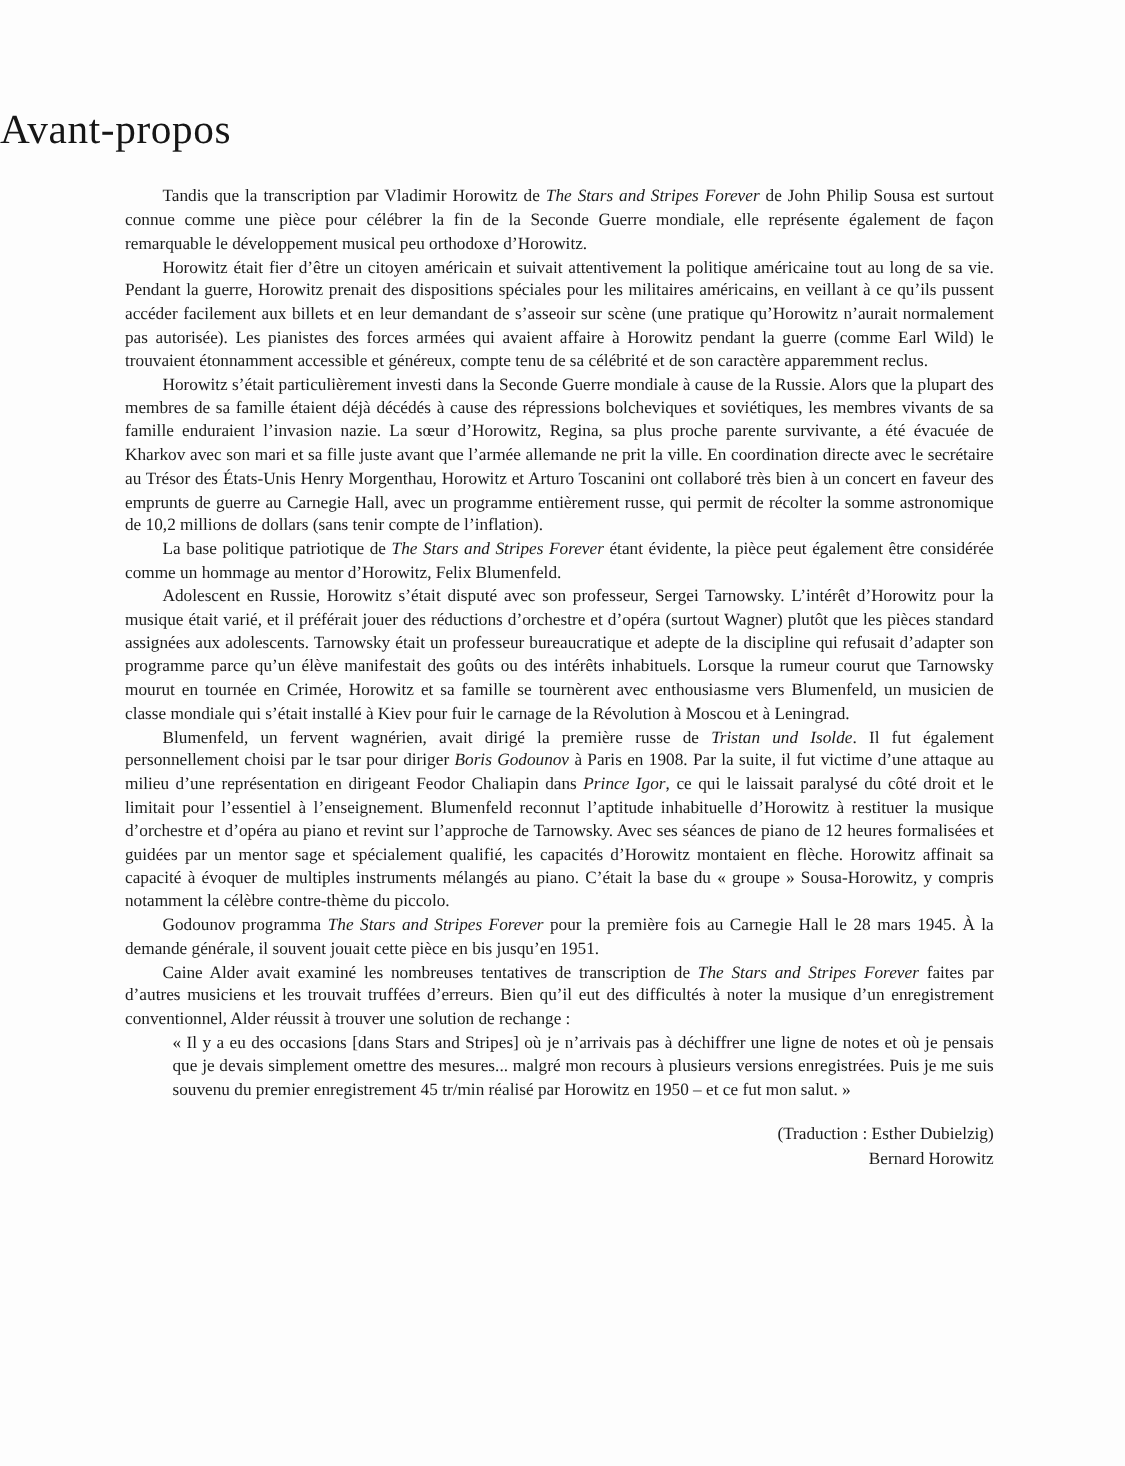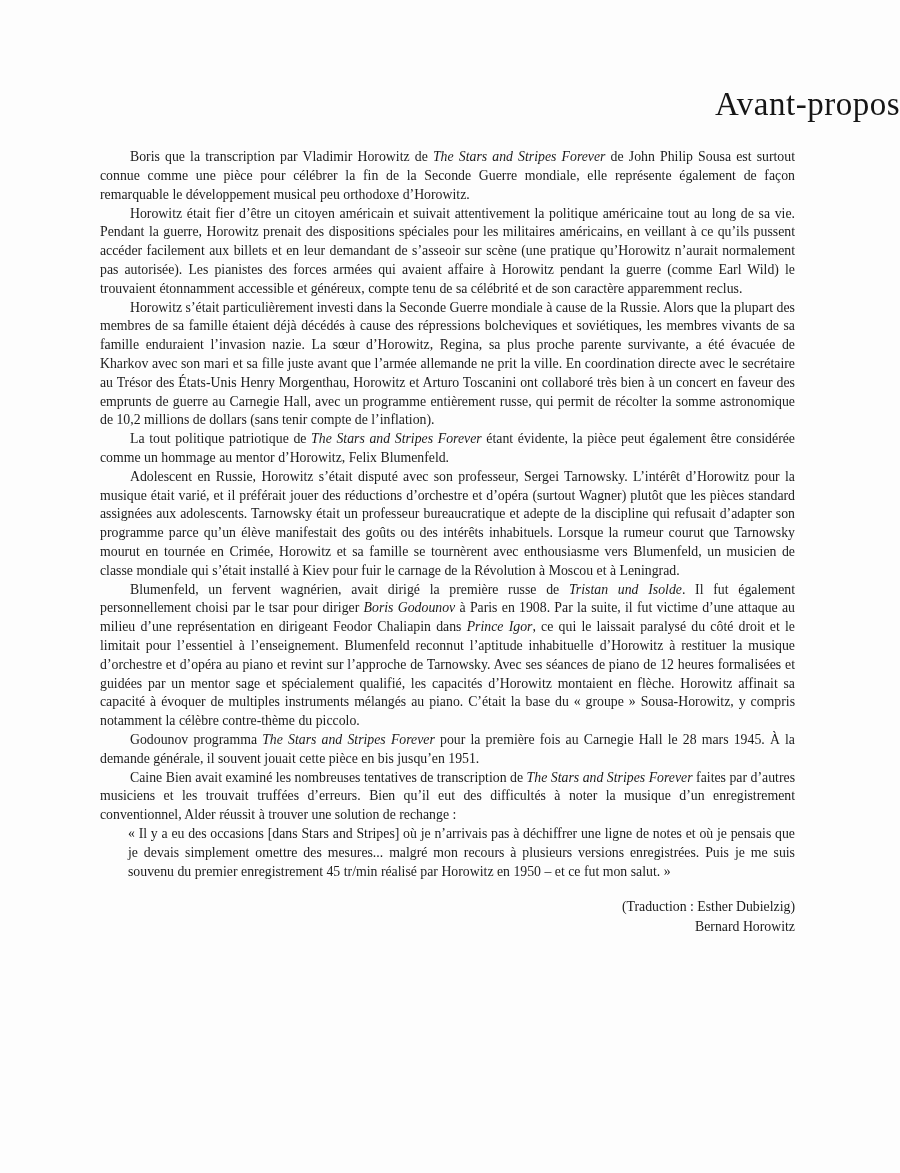--- a/index.html
+++ b/index.html
@@ -12,67 +12,67 @@
     width: 900px;
     height: 1173px;
     background: #fdfdfd;
     color: #1b1b1b;
     font-family: "Liberation Serif", "DejaVu Serif", serif;
     overflow: hidden;
     box-sizing: border-box;
   }
   .title {
     margin: 86px 0 26px 0;
-    text-align: right;
+    text-align: left;
     font-weight: normal;
     font-size: 33px;
     line-height: 1.1;
     letter-spacing: 0.5px;
     color: #161616;
   }
   .content {
     margin: 0 105px 0 100px; 
     font-size: 13.8px;
     line-height: 18.8px;
     text-align: justify;
   }
   .content p {
     margin: 0;
     padding: 0;
     text-indent: 30px;
   }
   .content p.quote {
-    margin-left: 28px;
+    margin-left: 38px;
     text-indent: 0;
   }
   .content em {
     font-style: italic;
   }
   .signature {
     margin: 16px 105px 0 100px;
     text-align: right;
     font-size: 13.8px;
     line-height: 19.5px;
   }
 </style>
 </head>
 <body>
 
 <div class="page">
   <h1 class="title">Avant-propos</h1>
 
   <div class="content">
-      <p><span>Boris que la transcription par Vladimir Horowitz de </span><em>The Stars and Stripes Forever</em><span> de John Philip Sousa est surtout connue comme une pièce pour célébrer la fin de la Seconde Guerre mondiale, elle représente également de façon remarquable le développement musical peu orthodoxe d’Horowitz.</span></p>
+      <p><span>Tandis que la transcription par Vladimir Horowitz de </span><em>The Stars and Stripes Forever</em><span> de John Philip Sousa est surtout connue comme une pièce pour célébrer la fin de la Seconde Guerre mondiale, elle représente également de façon remarquable le développement musical peu orthodoxe d’Horowitz.</span></p>
       <p><span>Horowitz était fier d’être un citoyen américain et suivait attentivement la politique américaine tout au long de sa vie. Pendant la guerre, Horowitz prenait des dispositions spéciales pour les militaires américains, en veillant à ce qu’ils pussent accéder facilement aux billets et en leur demandant de s’asseoir sur scène (une pratique qu’Horowitz n’aurait normalement pas autorisée). Les pianistes des forces armées qui avaient affaire à Horowitz pendant la guerre (comme Earl Wild) le trouvaient étonnamment accessible et généreux, compte tenu de sa célébrité et de son caractère apparemment reclus.</span></p>
       <p><span>Horowitz s’était particulièrement investi dans la Seconde Guerre mondiale à cause de la Russie. Alors que la plupart des membres de sa famille étaient déjà décédés à cause des répressions bolcheviques et soviétiques, les membres vivants de sa famille enduraient l’invasion nazie. La sœur d’Horowitz, Regina, sa plus proche parente survivante, a été évacuée de Kharkov avec son mari et sa fille juste avant que l’armée allemande ne prit la ville. En coordination directe avec le secrétaire au Trésor des États-Unis Henry Morgenthau, Horowitz et Arturo Toscanini ont collaboré très bien à un concert en faveur des emprunts de guerre au Carnegie Hall, avec un programme entièrement russe, qui permit de récolter la somme astronomique de 10,2 millions de dollars (sans tenir compte de l’inflation).</span></p>
-      <p><span>La tout politique patriotique de </span><em>The Stars and Stripes Forever</em><span> étant évidente, la pièce peut également être considérée comme un hommage au mentor d’Horowitz, Felix Blumenfeld.</span></p>
+      <p><span>La base politique patriotique de </span><em>The Stars and Stripes Forever</em><span> étant évidente, la pièce peut également être considérée comme un hommage au mentor d’Horowitz, Felix Blumenfeld.</span></p>
       <p><span>Adolescent en Russie, Horowitz s’était disputé avec son professeur, Sergei Tarnowsky. L’intérêt d’Horowitz pour la musique était varié, et il préférait jouer des réductions d’orchestre et d’opéra (surtout Wagner) plutôt que les pièces standard assignées aux adolescents. Tarnowsky était un professeur bureaucratique et adepte de la discipline qui refusait d’adapter son programme parce qu’un élève manifestait des goûts ou des intérêts inhabituels. Lorsque la rumeur courut que Tarnowsky mourut en tournée en Crimée, Horowitz et sa famille se tournèrent avec enthousiasme vers Blumenfeld, un musicien de classe mondiale qui s’était installé à Kiev pour fuir le carnage de la Révolution à Moscou et à Leningrad.</span></p>
       <p><span>Blumenfeld, un fervent wagnérien, avait dirigé la première russe de </span><em>Tristan und Isolde</em><span>. Il fut également personnellement choisi par le tsar pour diriger </span><em>Boris Godounov</em><span> à Paris en 1908. Par la suite, il fut victime d’une attaque au milieu d’une représentation en dirigeant Feodor Chaliapin dans </span><em>Prince Igor</em><span>, ce qui le laissait paralysé du côté droit et le limitait pour l’essentiel à l’enseignement. Blumenfeld reconnut l’aptitude inhabituelle d’Horowitz à restituer la musique d’orchestre et d’opéra au piano et revint sur l’approche de Tarnowsky. Avec ses séances de piano de 12 heures formalisées et guidées par un mentor sage et spécialement qualifié, les capacités d’Horowitz montaient en flèche. Horowitz affinait sa capacité à évoquer de multiples instruments mélangés au piano. C’était la base du « groupe » Sousa-Horowitz, y compris notamment la célèbre contre-thème du piccolo.</span></p>
       <p><span>Godounov programma </span><em>The Stars and Stripes Forever</em><span> pour la première fois au Carnegie Hall le 28 mars 1945. À la demande générale, il souvent jouait cette pièce en bis jusqu’en 1951.</span></p>
-      <p><span>Caine Bien avait examiné les nombreuses tentatives de transcription de </span><em>The Stars and Stripes Forever</em><span> faites par d’autres musiciens et les trouvait truffées d’erreurs. Bien qu’il eut des difficultés à noter la musique d’un enregistrement conventionnel, Alder réussit à trouver une solution de rechange :</span></p>
+      <p><span>Caine Alder avait examiné les nombreuses tentatives de transcription de </span><em>The Stars and Stripes Forever</em><span> faites par d’autres musiciens et les trouvait truffées d’erreurs. Bien qu’il eut des difficultés à noter la musique d’un enregistrement conventionnel, Alder réussit à trouver une solution de rechange :</span></p>
       <p class="quote"><span>« Il y a eu des occasions [dans Stars and Stripes] où je n’arrivais pas à déchiffrer une ligne de notes et où je pensais que je devais simplement omettre des mesures... malgré mon recours à plusieurs versions enregistrées. Puis je me suis souvenu du premier enregistrement 45 tr/min réalisé par Horowitz en 1950 – et ce fut mon salut. »</span></p>
     </div>
 
   <div class="signature">
     <div>(Traduction : Esther Dubielzig)</div>
     <div>Bernard Horowitz</div>
   </div>
 </div>
 
 </body></html>

